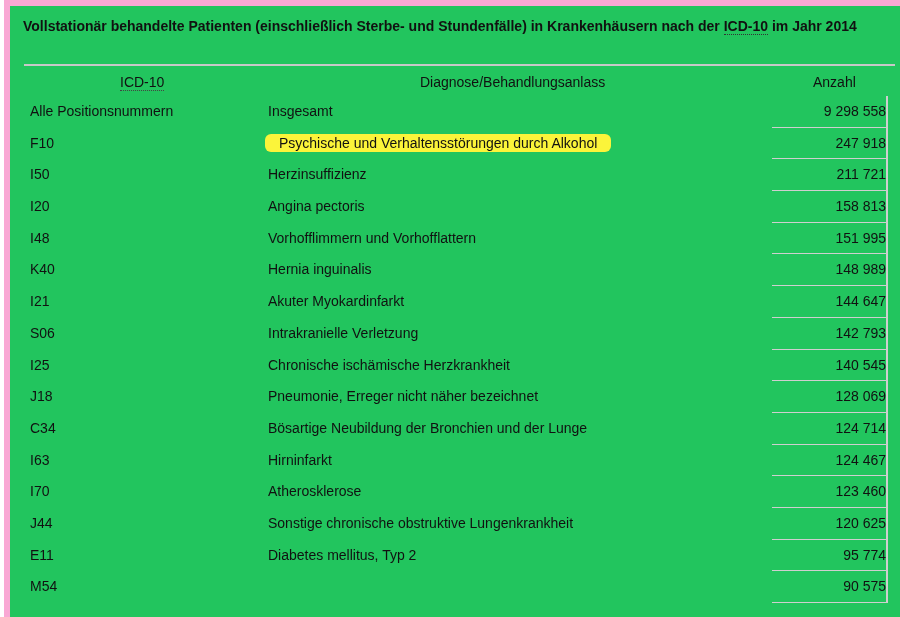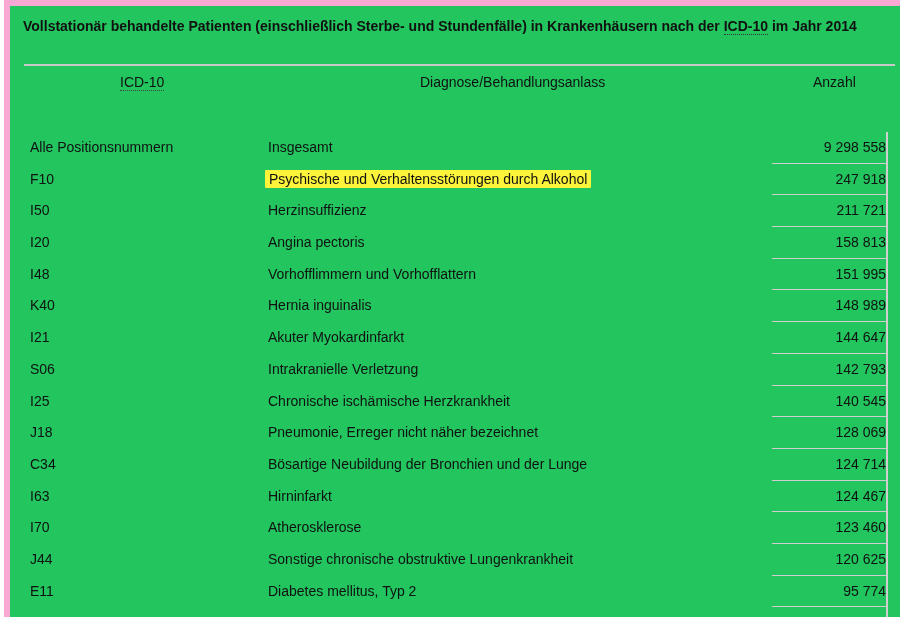--- a/index.html
+++ b/index.html
@@ -77,43 +77,42 @@
       position: relative;
       height: 31.7px;
       font-size: 14px;
     }
     .cell {
       position: absolute;
       top: 0;
       height: 31.7px;
       line-height: 31.7px;
       white-space: nowrap;
-      margin-top: 36px;
     }
     .cell.code {
       left: 20px;
     }
     .cell.diag {
       left: 258px;
     }
     .cell.num {
       left: 762px;
       width: 114px;
       padding-right: 0;
       text-align: right;
       border-bottom: 1px solid #cfcfcf;
       border-right: 2px solid #cfcfcf;
       box-sizing: content-box;
       height: 30.7px;
       line-height: 31px;
     }
     .hl {
       background: #fbf43a;
-      border-radius: 1px;
-      padding: 1px 4px;
+      border-radius: 6px;
+      padding: 1px 14px;
       margin-left: -3px;
     }
   </style>
 </head>
 <body>
 
 <div class="frame">
   <div class="title"><span>Vollstationär behandelte Patienten (einschließlich Sterbe- und Stundenfälle) in Krankenhäusern nach der </span><span class="abbr">ICD-10</span><span> im Jahr 2014</span></div>
 
   <div class="rule"></div>

